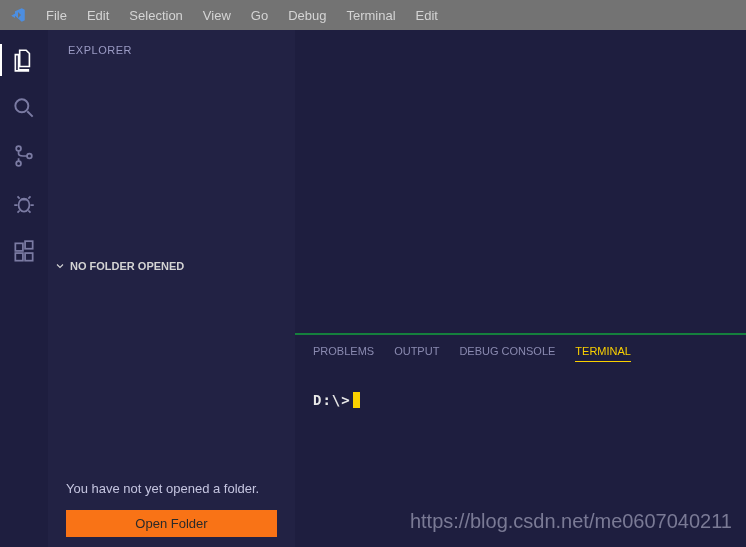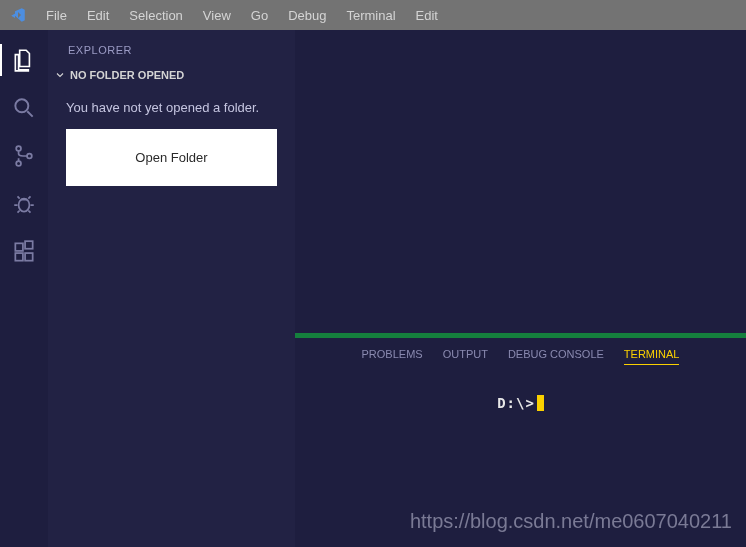--- a/index.html
+++ b/index.html
@@ -68,20 +68,21 @@
       left: 0; top: 8px; bottom: 8px;
       width: 2px;
       background: #ffffff;
     }
     .sidebar {
       width: 247px;
       background: #222244;
       padding-top: 8px;
       display: flex;
       flex-direction: column;
+      justify-content: space-between;
     }
     .sidebar-title {
       font-size: 11px;
       color: #9b9bc4;
       padding: 6px 20px 10px;
       letter-spacing: 0.5px;
     }
     .section-header {
       display: flex;
       align-items: center;
@@ -98,42 +99,41 @@
     .no-folder-body {
       padding: 16px 18px 10px;
     }
     .no-folder-text {
       font-size: 13px;
       color: #c5c5e0;
       margin-bottom: 14px;
     }
     .open-folder-btn {
       width: 100%;
-      background: #ffffff;
+      background: #f97316;
       color: #2a2a2a;
       border: none;
-      padding: 21px 0;
+      padding: 6px 0;
       font-size: 13px;
       cursor: pointer;
     }
     .editor-area {
       flex: 1;
       display: flex;
       flex-direction: column;
       background: #1e1e3f;
     }
     .editor-empty {
       flex: 1;
     }
     .panel {
-      border-top: 5px solid #15803d;
+      border-top: 2px solid #15803d;
       min-height: 214px;
       display: flex;
       flex-direction: column;
-      align-items: center;
     }
     .panel-tabs {
       display: flex;
       gap: 20px;
       padding: 10px 18px 10px;
       font-size: 11px;
     }
     .panel-tab {
       color: #8a8ab0;
       cursor: pointer;

